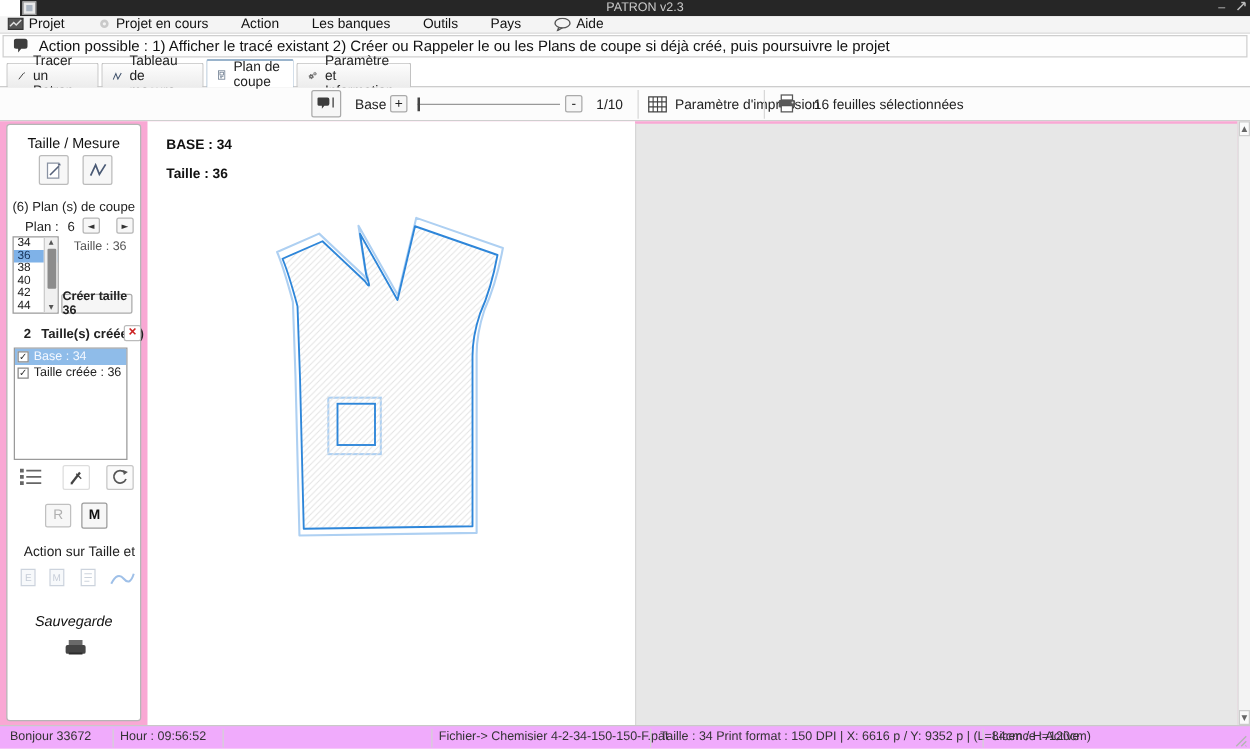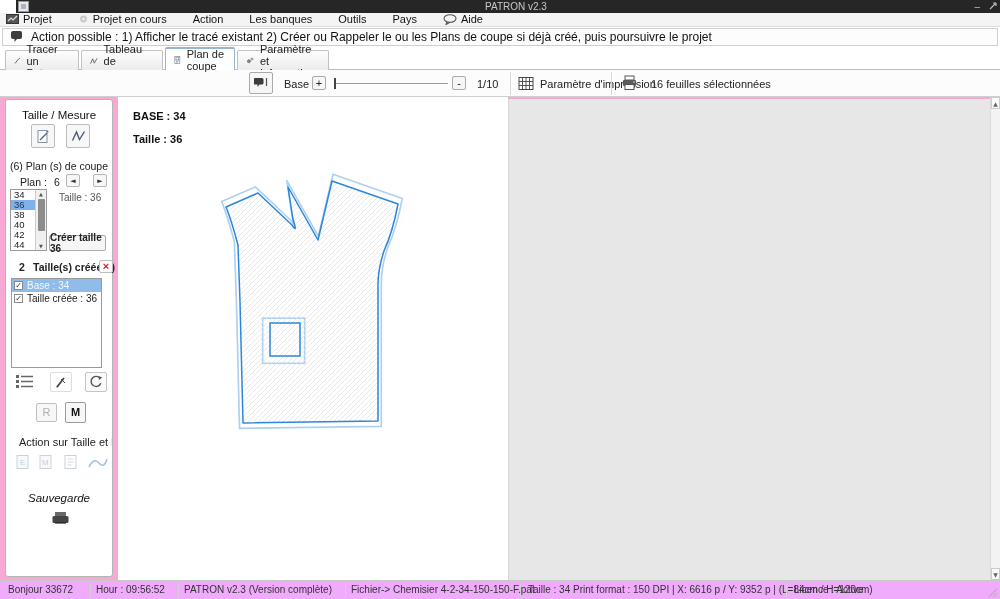--- a/index.html
+++ b/index.html
@@ -354,21 +354,20 @@
       <rect x="152" y="226" width="30" height="33" fill="none" stroke="#2e86d9" stroke-width="1.5"></rect>
     </svg>
   </div>
 </div>
 
 <div class="statusbar">
   <span class="seg" style="left:8px;">Bonjour 33672</span>
   <div class="segdiv" style="left:90px;"></div>
   <span class="seg" style="left:96px;">Hour : 09:56:52</span>
   <div class="segdiv" style="left:178px;"></div>
-  <span class="seg" style="left:184px;">PATRON v2.3 (Version complète)</span>
   <div class="segdiv" style="left:345px;"></div>
   <span class="seg" style="left:351px;">Fichier-&gt; Chemisier 4-2-34-150-150-F.pat</span>
   <div class="segdiv" style="left:520px;"></div>
   <span class="seg" style="left:528px;">Taille : 34   Print format : 150 DPI   |  X: 6616 p  /  Y: 9352 p   |  (L=84cm / H=120cm)</span>
   <div class="segdiv" style="left:786px;"></div>
   <span class="seg" style="left:794px;">Licence : Active</span>
   <svg class="abs" style="right:2px; top:7px;" width="10" height="10" viewBox="0 0 10 10">
       <path d="M9,1 L1,9 M9,5 L5,9 M9,8.5 L8.5,9" stroke="#b5b5b5" stroke-width="1.2"></path>
     </svg>
 </div>

